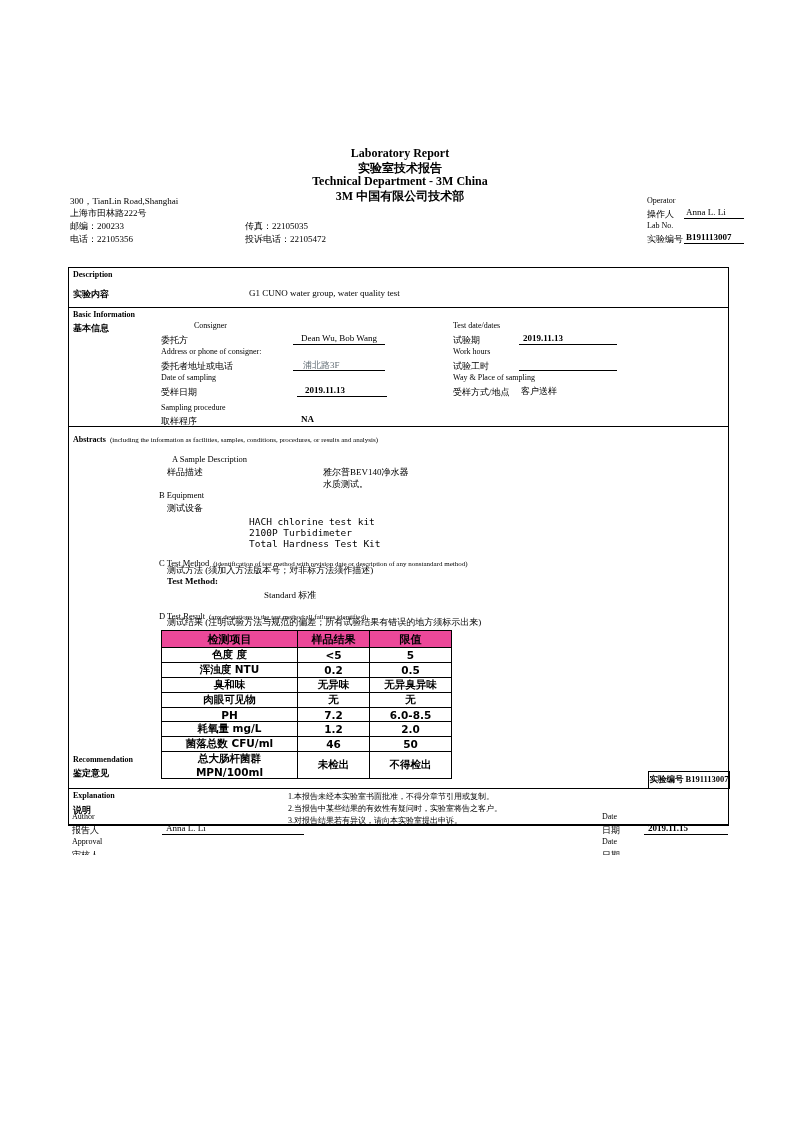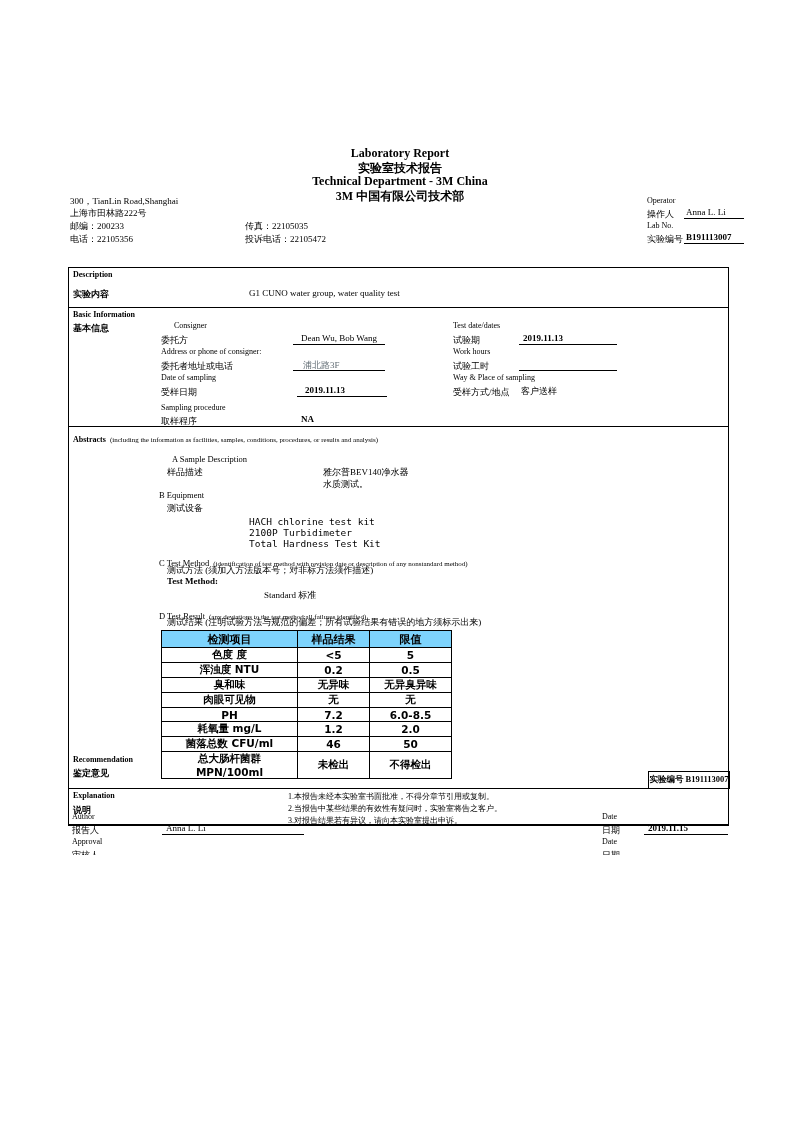--- a/index.html
+++ b/index.html
@@ -19,21 +19,21 @@
   .uline{position:absolute;height:11px;border-bottom:1px solid #000;}
   .mainbox{position:absolute;left:68px;top:252px;width:659px;height:556px;
            border:1px solid #000;border-bottom:2px solid #000;margin-top:15px;}
   .hr{position:absolute;left:0;right:0;height:1px;background:#000;}
   .labno-box{position:absolute;border:1px solid #000;font-size:8.5px;font-weight:bold;
              display:flex;align-items:center;justify-content:center;}
   .mono{font-family:"DejaVu Sans Mono","Liberation Mono",monospace;font-size:9.5px;}
   .rtable{border-collapse:collapse;text-align:center;
           font-family:"DejaVu Sans","Liberation Sans",sans-serif;font-weight:bold;}
   .rtable th,.rtable td{border:1.5px solid #000;padding:0 2px;}
-  .rtable th{height:16px;font-size:11px;background:#7dd3fc;}
+  .rtable th{height:16px;font-size:11px;background:#ec4899;}
   .rtable td{height:13px;font-size:10.5px;}
   .col-item{width:131px;}  .col-res{width:67px;}  .col-lim{width:77px;}
   .stamp{position:absolute;opacity:0.92;}
   .stamp text{fill:#bf2b2e;}
   .stamp circle{stroke:#bf2b2e;fill:none;}
 </style>
 </head>
 <body>
 
 <div class="page">
@@ -62,21 +62,21 @@
   <div class="mainbox">
 
     <div class="abs enb" style="left:4px;top:2px;">Description</div>
     <div class="abs zhb" style="left:4px;top:20px;">实验内容</div>
     <div class="abs val" style="left:180px;top:20px;">G1 CUNO water group, water quality test</div>
     <div class="hr" style="top:39px;"></div>
 
     <div class="abs enb" style="left:4px;top:42px;">Basic Information</div>
     <div class="abs zhb" style="left:4px;top:54px;">基本信息</div>
 
-    <div class="abs en" style="left:88px;top:53px;padding-left:17px;">Consigner</div>
+    <div class="abs en" style="left:108px;top:53px;padding-left:17px;">Consigner</div>
     <div class="abs zh" style="left:92px;top:66px;">委托方</div>
     <div class="abs val" style="left:232px;top:65px;">Dean Wu, Bob Wang</div>
     <div class="uline" style="left:224px;top:65px;width:92px;"></div>
 
     <div class="abs en" style="left:92px;top:79px;">Address or phone of consigner:</div>
     <div class="abs zh" style="left:92px;top:92px;">委托者地址或电话</div>
     <div class="abs val gray" style="left:234px;top:91px;">浦北路3F</div>
     <div class="uline" style="left:224px;top:91px;width:92px;"></div>
 
     <div class="abs en" style="left:384px;top:53px;">Test date/dates</div>

